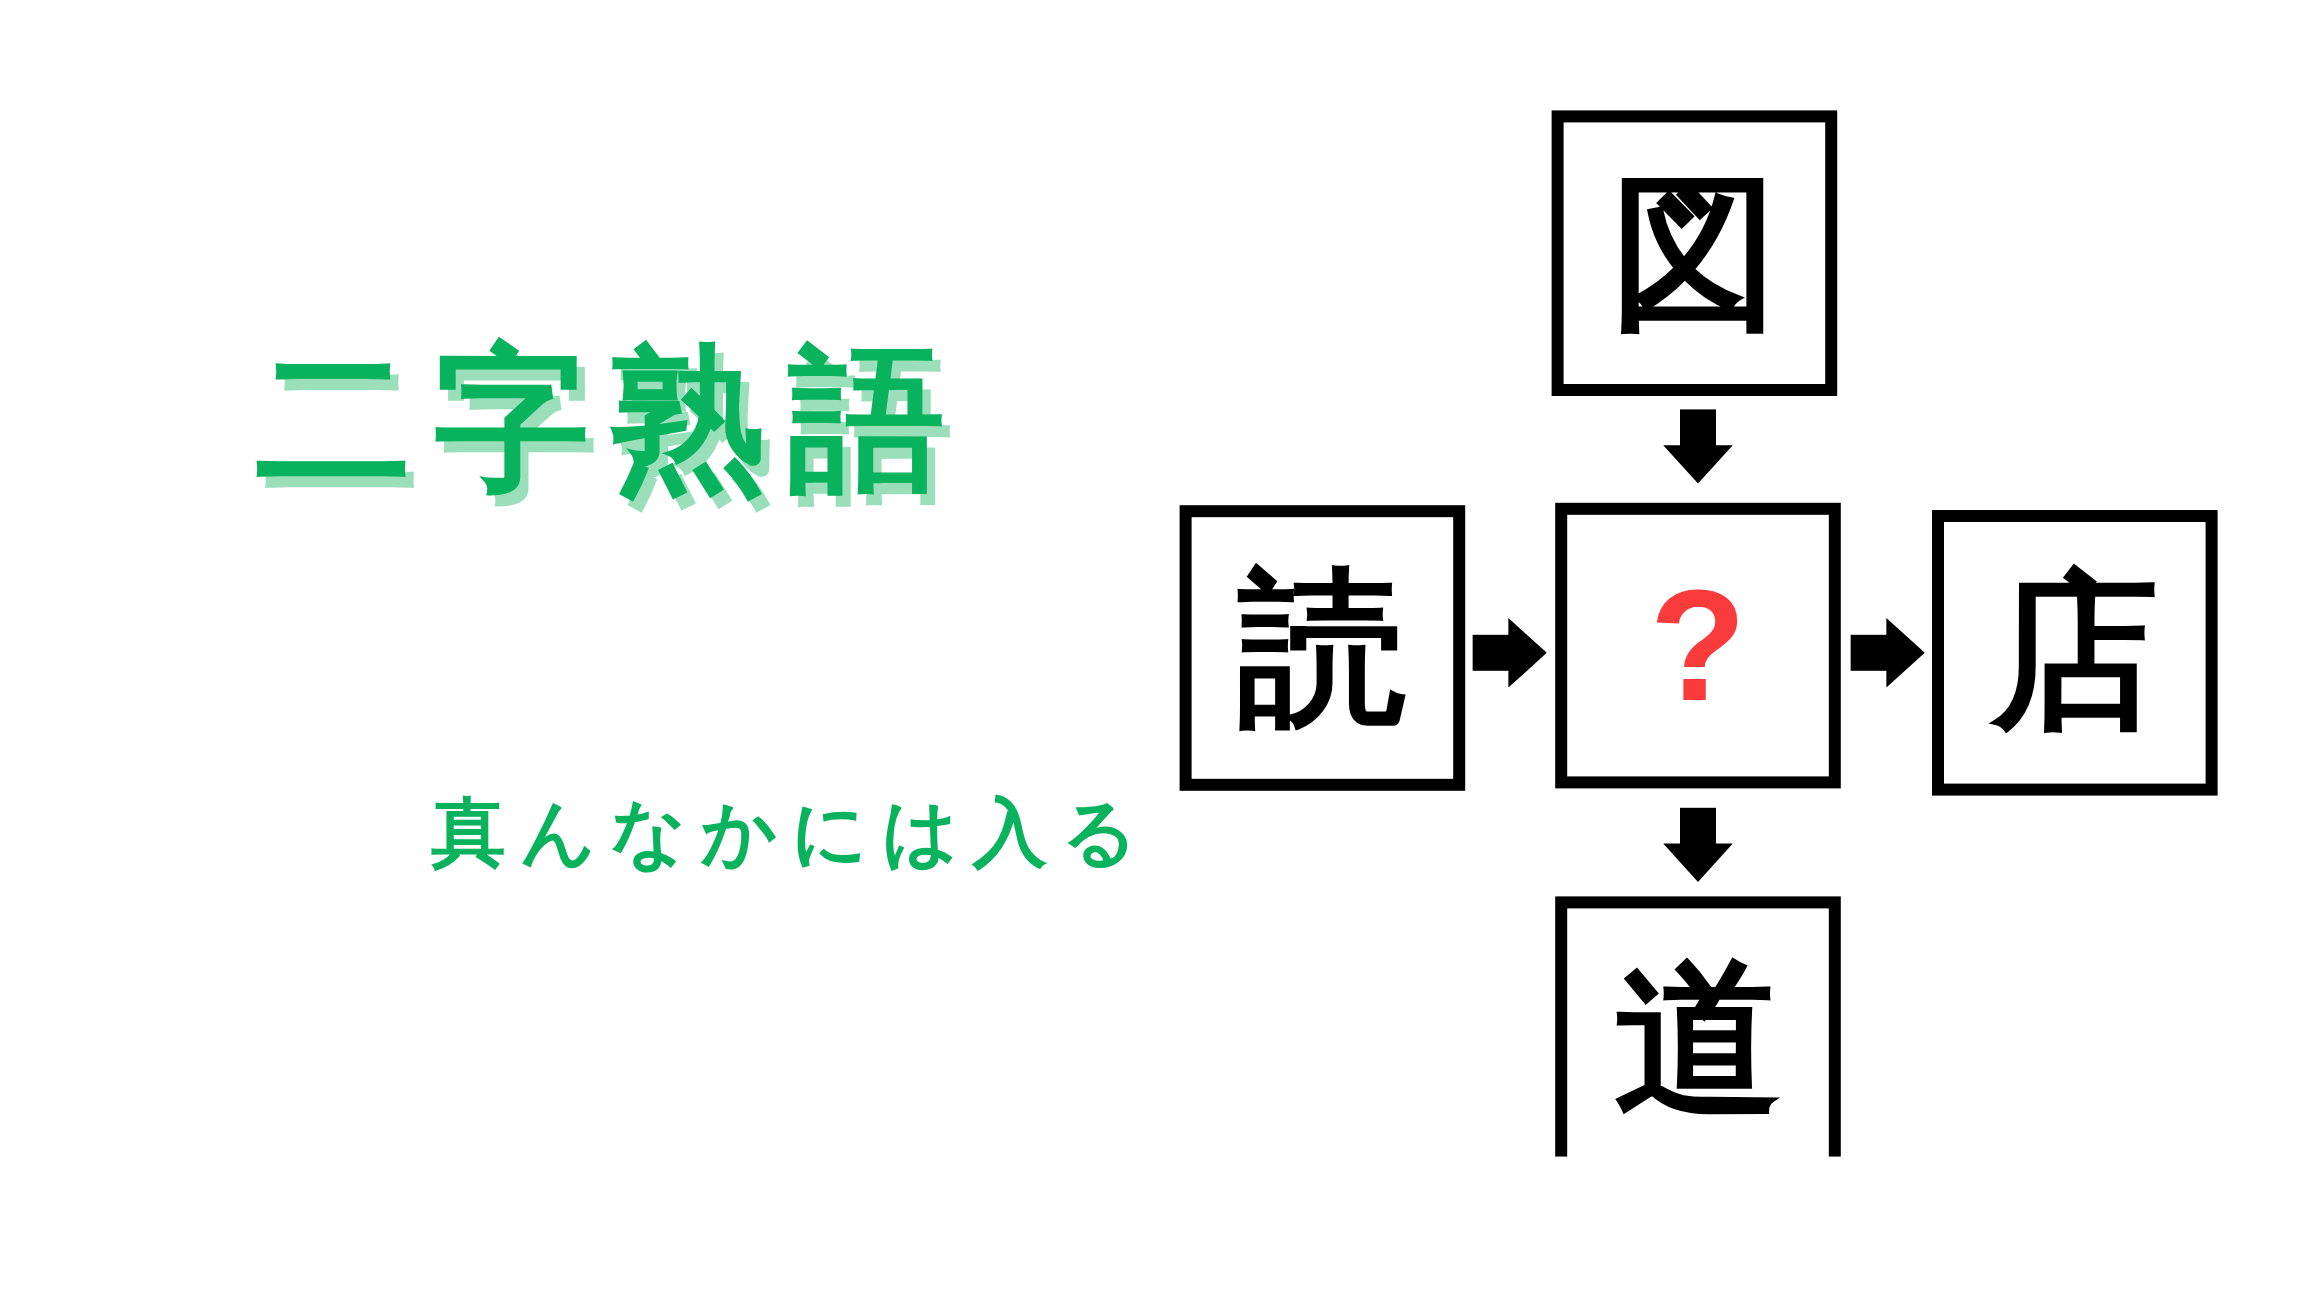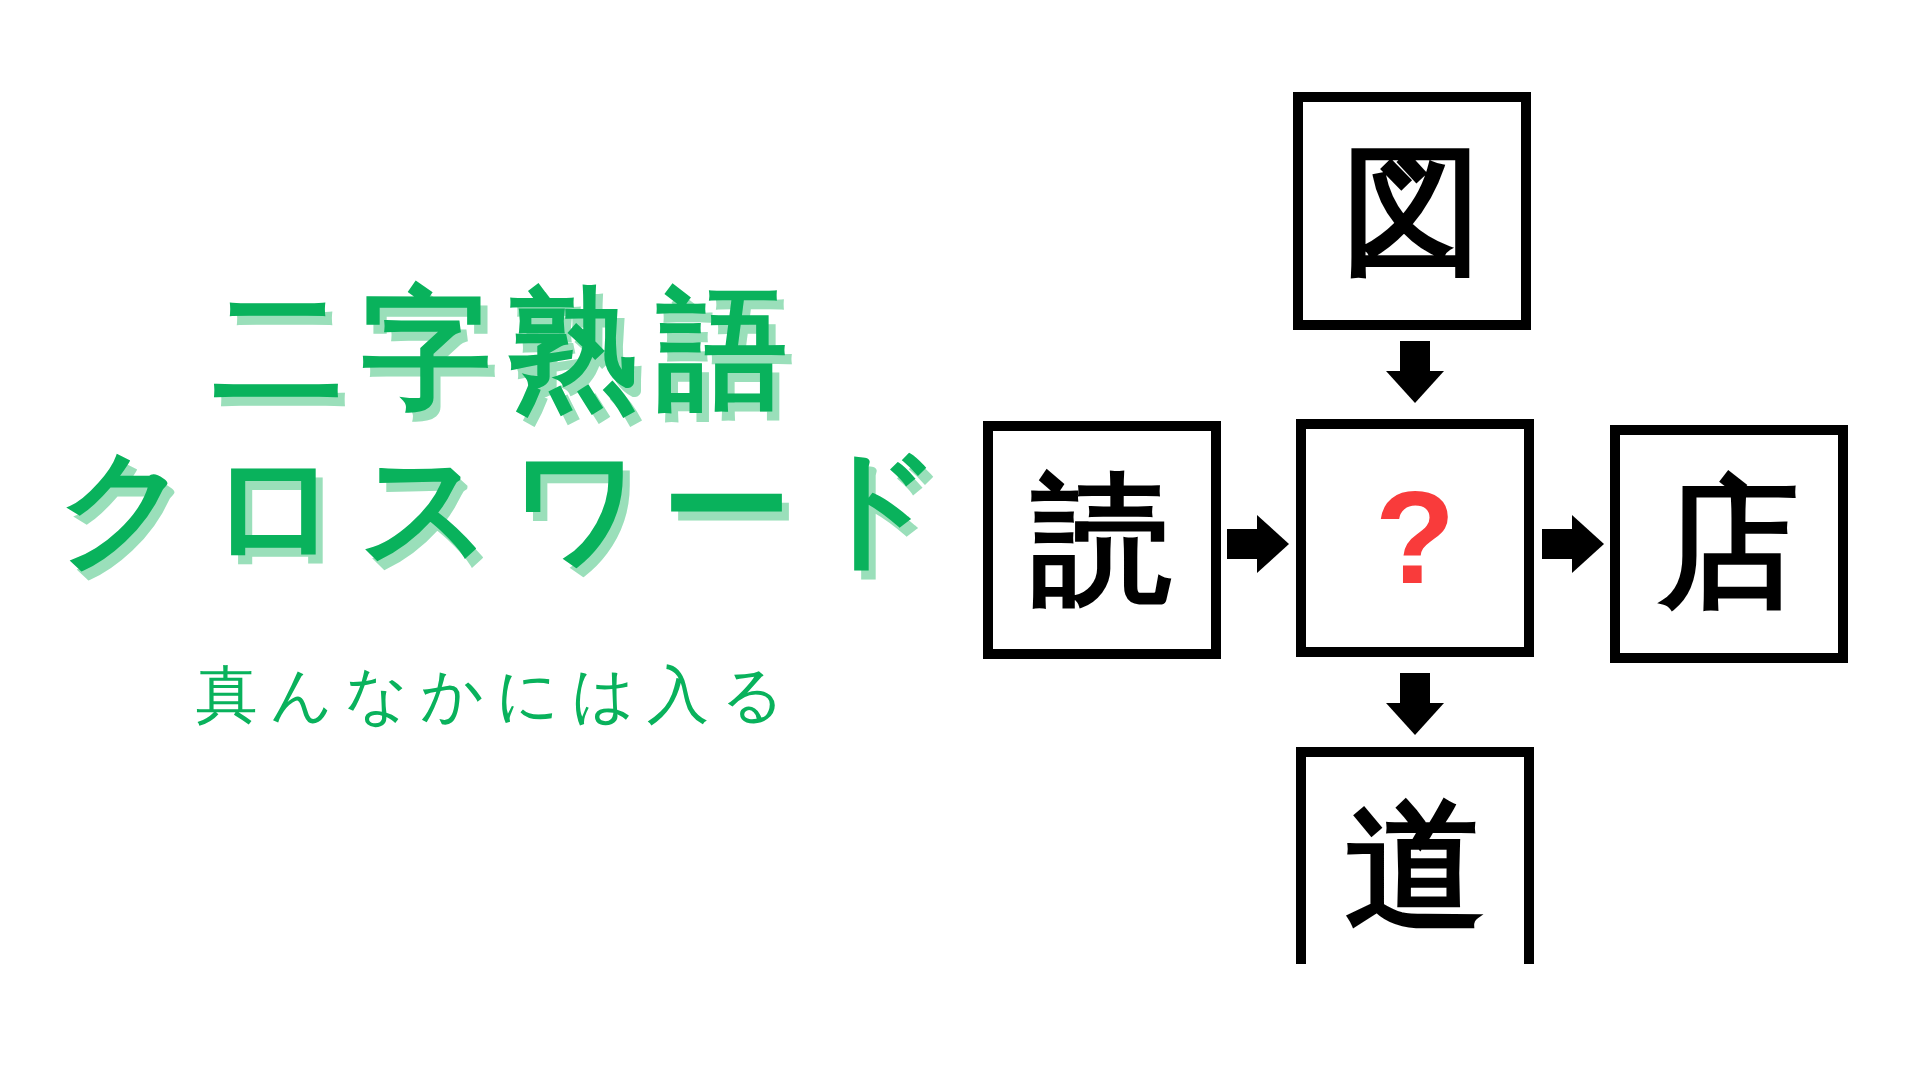--- a/index.html
+++ b/index.html
@@ -34,23 +34,23 @@
     letter-spacing: 18px;
     padding-left: 18px;
     text-shadow: 7px 9px 0 var(--green_shadow);
     white-space: nowrap;
   }
   .subtitle-block {
     position: absolute;
     left: 20px;
     top: 657px;
     width: 940px;
-    text-align: center;
+    text-align: right;
     color: var(--green);
-    font-weight: 400;
+    font-weight: 700;
     font-size: 62px;
     line-height: 76px;
     letter-spacing: 12px;
     padding-left: 12px;
     white-space: nowrap;
   }
 
   
   .cell {
     position: absolute;
@@ -87,21 +87,20 @@
   .arrow-right-2 { left: 1542px; top: 515px; }
   .arrow-down-2  { left: 1386px; top: 673px; }
 </style>
 </head>
 <body>
 
 <div class="canvas">
 
   <div class="title-block">
     <div>二字熟語</div>
-    <div>クロスワード</div>
   </div>
 
   <div class="subtitle-block">
     <div>真んなかには入る</div>
   </div>
 
   <div class="cell cell-top">
     <span class="cell-char">図</span>
   </div>
 

